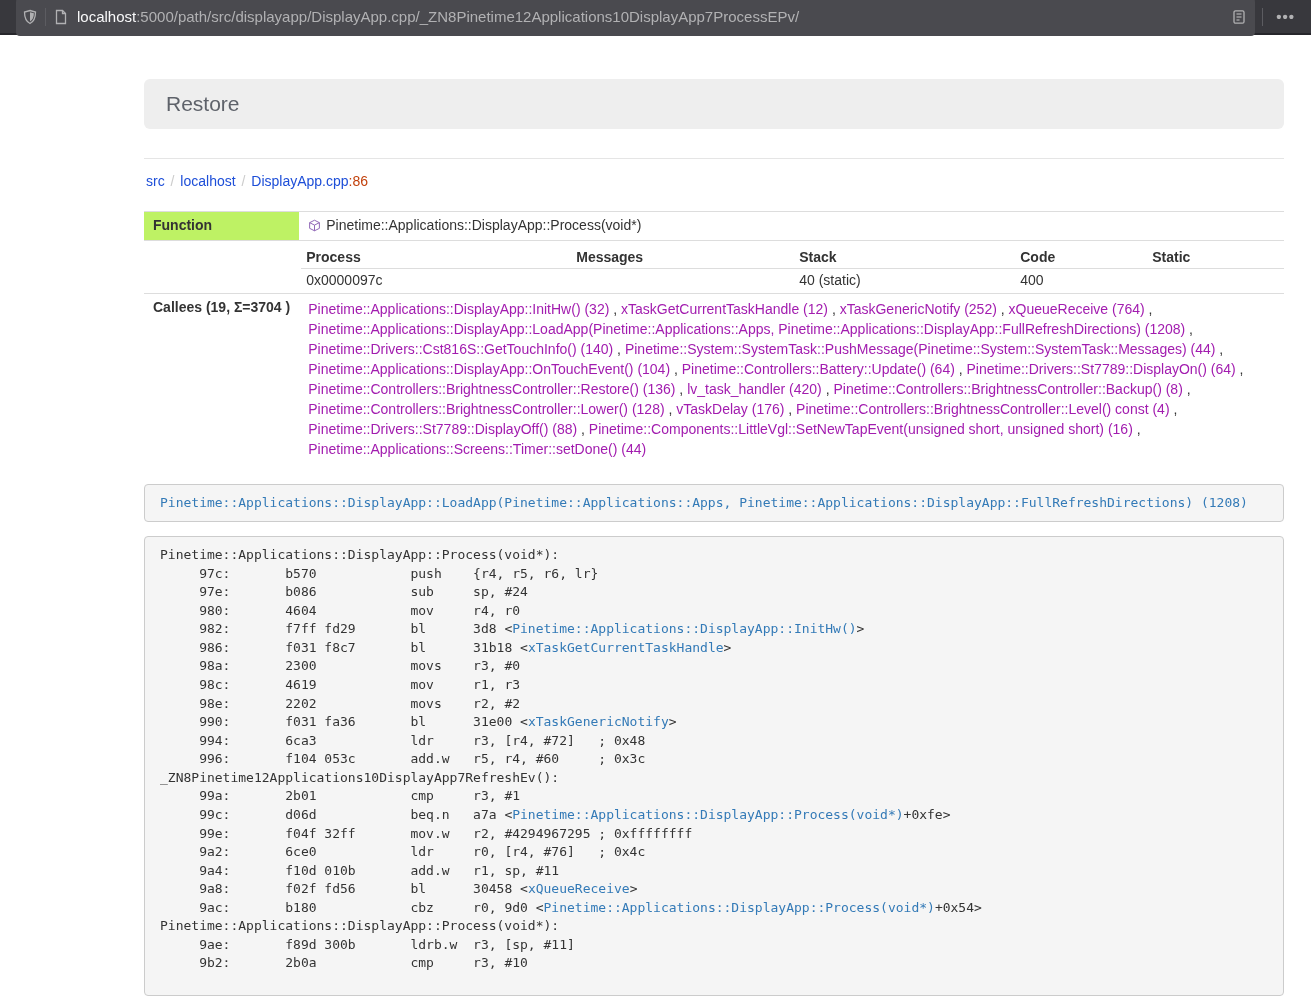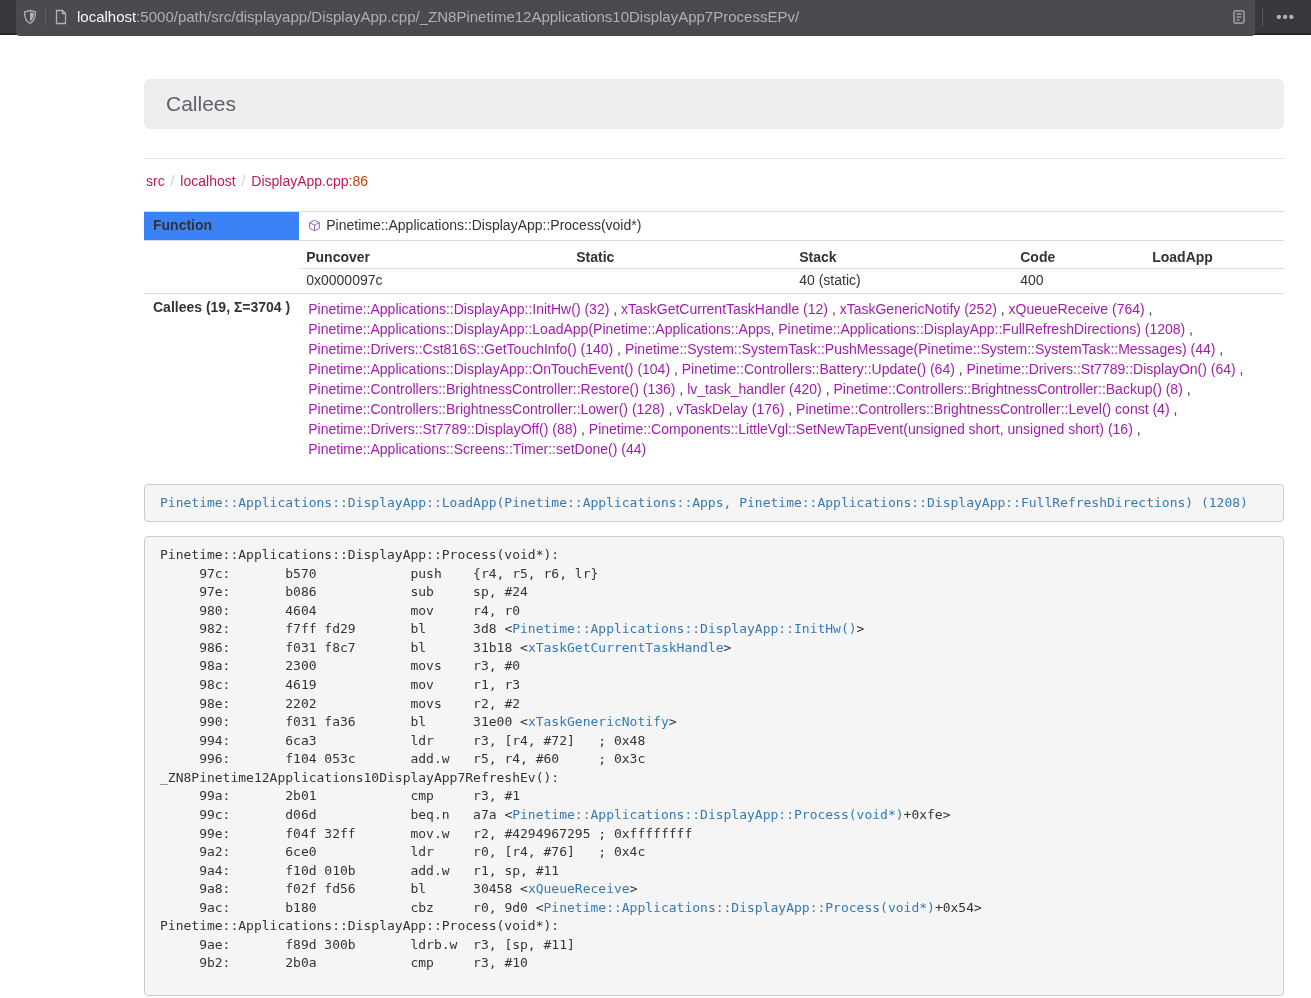--- a/index.html
+++ b/index.html
@@ -22,30 +22,30 @@
 
   
   .container { margin-left: 144px; width: 1140px; padding-top: 44px; }
 
   .jumbotron { background: #eeeeee; border-radius: 6px; padding: 13px 22px; height: 50px; }
   .jumbotron h1 { font-size: 21px; font-weight: 400; color: #5e626a; line-height: 24px; }
 
   hr.rule { border: 0; border-top: 1px solid #e5e5e5; margin: 29px 0 12px 0; }
 
   .breadcrumb { padding-left: 2px; line-height: 20px; margin-bottom: 20px; color: #777; }
-  .breadcrumb a { color: #be185d; text-decoration: none; }
+  .breadcrumb a { color: #1d4ed8; text-decoration: none; }
   .bc-sep { color: #ccc; padding: 0 2px; }
   .bc-suffix { color: #c2410c; }
 
   
   table.fn { width: 100%; border-collapse: collapse; margin-bottom: 20px; }
   table.fn > tbody > tr > th, table.fn > tbody > tr > td {
     text-align: left; vertical-align: top; padding: 5px 9px; border-top: 1px solid #ddd; }
   th.rowlabel { width: 146px; font-weight: bold; white-space: nowrap; }
-  th.rowlabel.shaded { background: #3b82f6; }
+  th.rowlabel.shaded { background: #bef264; }
   td.nested-cell { padding: 5px 0 0 2px !important; }
 
   table.inner { width: 100%; border-collapse: collapse; table-layout: fixed; }
   table.inner th, table.inner td { text-align: left; padding: 3px 5px 5px 5px; }
   table.inner thead th { font-weight: bold; border-bottom: 1px solid #ddd; padding-bottom: 3px; }
   table.inner tbody td { }
 
   .fn-name { display: inline-flex; align-items: center; gap: 5px; }
   .cube { width: 13px; height: 13px; display: inline-block; }
 
@@ -82,21 +82,21 @@
       <line x1="5.5" y1="11" x2="8.5" y2="11" stroke="#b1b1b3" stroke-width="1.2"></line>
     </svg>
   </div>
   <div class="tb-divider"></div>
   <div class="meatball">•••</div>
 </div>
 
 <div class="container">
 
   <div class="jumbotron">
-    <h1>Callees</h1>
+    <h1>Restore</h1>
   </div>
 
   <hr class="rule">
 
   <div class="breadcrumb"><a href="#">src</a><span class="bc-sep"> / </span><a href="#">localhost</a><span class="bc-sep"> / </span><a href="#">DisplayApp.cpp</a><span class="bc-suffix">:86</span></div>
 
   <table class="fn">
     <tbody>
       <tr>
         <th class="rowlabel shaded">Function</th>
@@ -115,25 +115,25 @@
           <table class="inner">
             <colgroup>
                 <col style="width:270px">
                 <col style="width:223px">
                 <col style="width:221px">
                 <col style="width:132px">
                 <col>
               </colgroup>
             <thead>
               <tr>
-                <th>Puncover</th>
-                <th>Static</th>
+                <th>Process</th>
+                <th>Messages</th>
                 <th>Stack</th>
                 <th>Code</th>
-                <th>LoadApp</th>
+                <th>Static</th>
               </tr>
             </thead>
             <tbody>
               <tr>
                 <td>0x0000097c</td>
                 <td></td>
                 <td>40 (static)</td>
                 <td>400</td>
                 <td></td>
               </tr>

